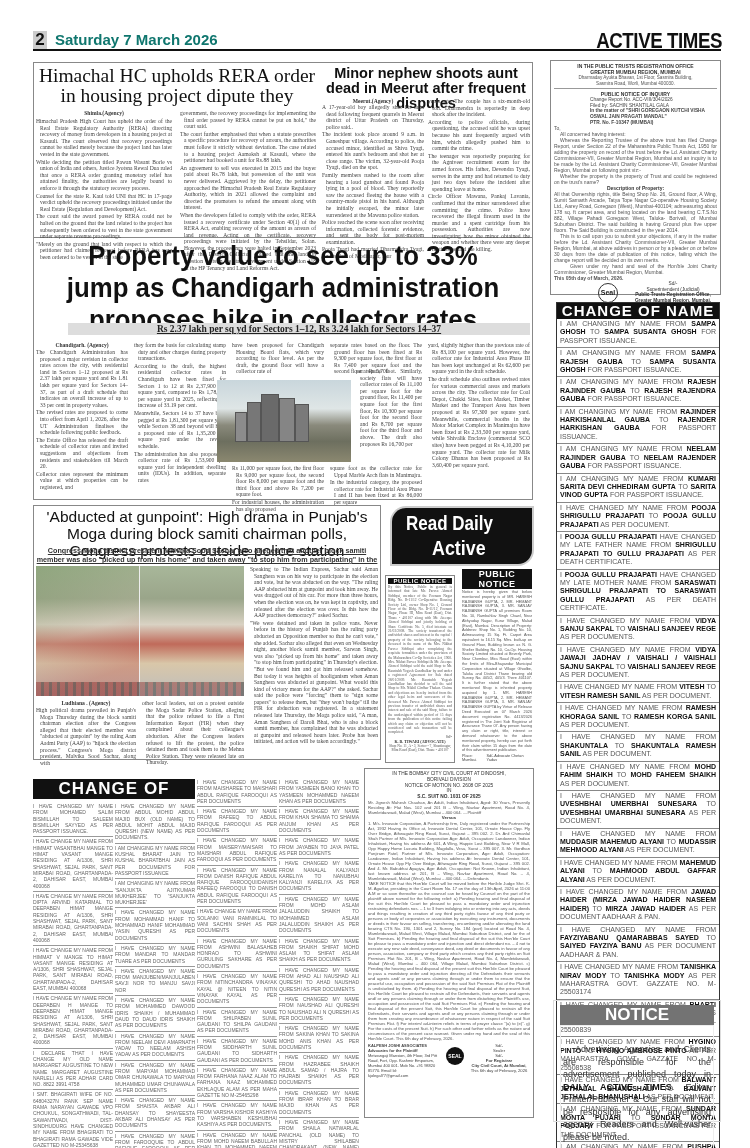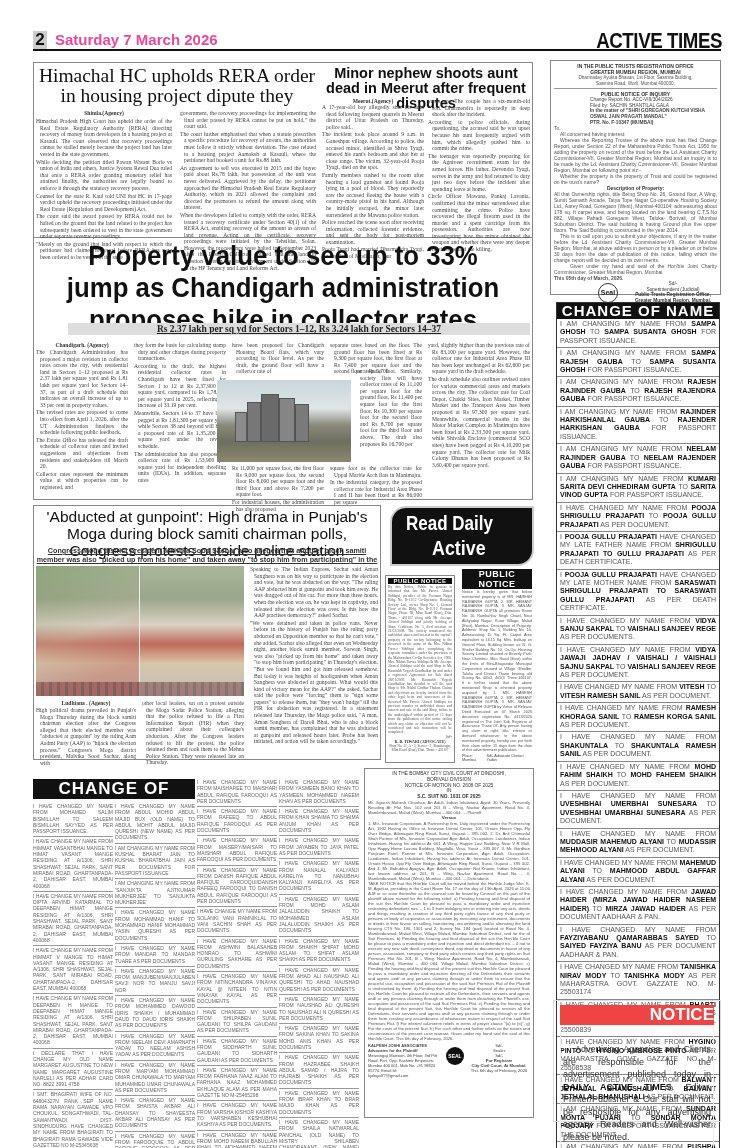--- a/index.html
+++ b/index.html
@@ -2,36 +2,36 @@
 <html><head>
 <meta charset="utf-8">
 <style>
 *{box-sizing:border-box;margin:0;padding:0}
 html,body{width:750px;height:1148px;background:#fff;overflow:hidden}
 body{position:relative;font-family:"Liberation Serif",serif;color:#222}
 .abs{position:absolute}
 .sans{font-family:"Liberation Sans",sans-serif}
 .cond{font-family:"Liberation Sans",sans-serif;font-stretch:condensed}
 .pageno{left:33px;top:31px;width:14px;height:18px;background:#ccc;font:bold 17px "Liberation Sans",sans-serif;text-align:center;line-height:18px;color:#111}
-.date{left:55px;top:31px;font:bold 15px "Liberation Sans",sans-serif;color:#ec4899}
+.date{left:55px;top:31px;font:bold 15px "Liberation Sans",sans-serif;color:#0f766e}
 .brand{right:28px;top:28px;font:bold 22px "Liberation Sans",sans-serif;letter-spacing:-0.5px;transform:scaleX(0.85);transform-origin:right;color:#111}
 .rule{left:33px;top:49px;width:688px;height:2px;background:#111}
 .box{border:1px solid #888}
 .headline{text-align:center;color:#111;line-height:1.05}
 .col{font-size:5.6px;line-height:6.6px;text-align:justify;color:#444}
 .col p{text-indent:-4px;padding-left:4px;margin-bottom:1px}
 .dateline{text-align:center;font-weight:bold;font-size:5.6px;color:#333}
 .photo{background:linear-gradient(180deg,#c9d6dc 0%,#dfe6e6 35%,#8a8a7c 55%,#6d6f5f 75%,#8b8870 100%)}
 .bldg{position:absolute;background:#777;border:1px solid #555}
 .crowd{background:linear-gradient(180deg,#a8b79a 0%,#9aa58a 25%,#d9d2c3 45%,#c06a5a 60%,#d9c7a9 75%,#bdbdbd 100%)}
 .con-title{background:#111;color:#fff;font:900 22px "Liberation Sans",sans-serif;text-align:center;letter-spacing:1px}
 .con-item{font-family:"Liberation Sans",sans-serif;font-size:5px;line-height:6.3px;color:#666;border-bottom:1px solid #999;padding:1px 0 2px;text-transform:uppercase;text-align:justify}
 .cn-r{font-family:"Liberation Sans",sans-serif;font-size:7px;line-height:8.4px;color:#555;border-bottom:1px solid #888;padding:1px 3px 2px;text-align:justify}
 .cn-r b{color:#111}
-.notice-hdr{background:#ef4444;color:#fff;font:bold 22px "Liberation Sans",sans-serif;text-align:right;transform-origin:center}
+.notice-hdr{background:#737373;color:#fff;font:bold 22px "Liberation Sans",sans-serif;text-align:center;transform-origin:center}
 .fine{font-family:"Liberation Sans",sans-serif;font-size:5px;line-height:6px;color:#555;text-align:justify}
 .seal{border:1.5px solid #333;border-radius:50%;font:bold 7px "Liberation Sans",sans-serif;text-align:center;color:#222}
 </style>
 </head>
 <body>
 
 <div class="abs pageno">2</div>
 <div class="abs date">Saturday 7 March 2026</div>
 <div class="abs brand">ACTIVE TIMES</div>
 <div class="abs rule"></div>

